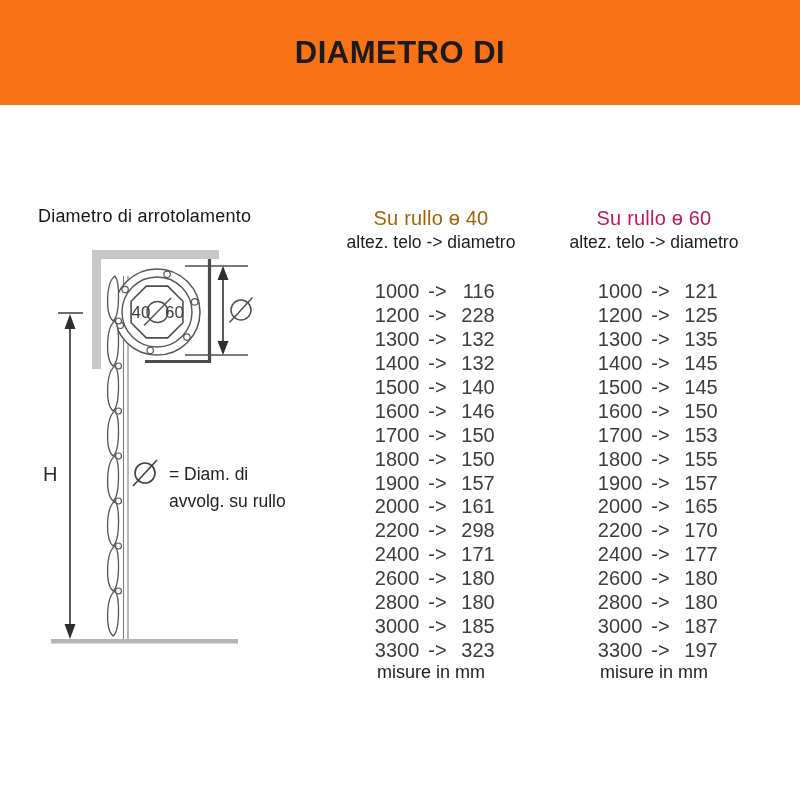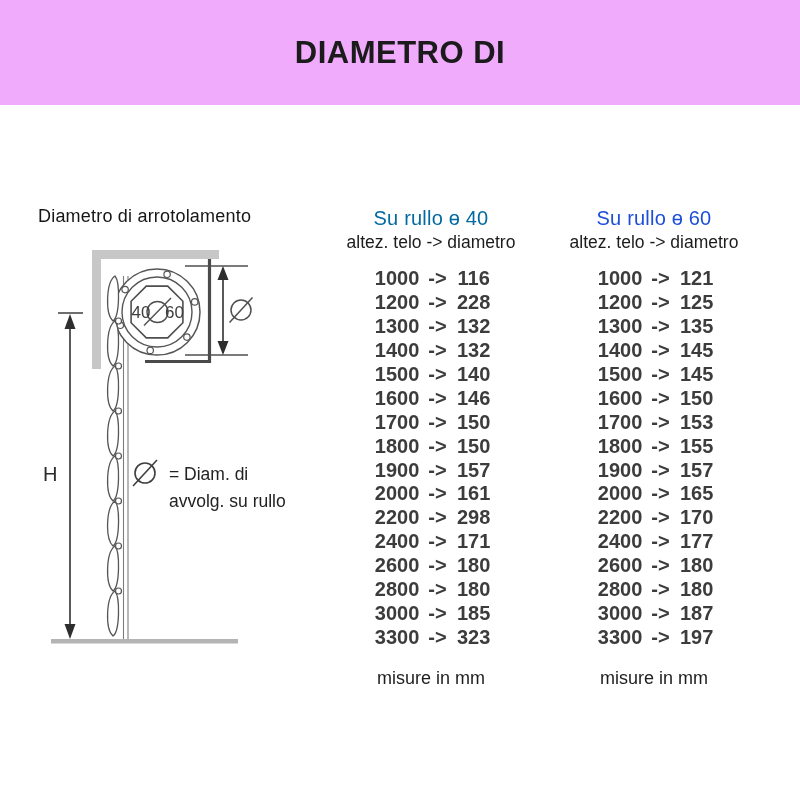--- a/index.html
+++ b/index.html
@@ -3,46 +3,46 @@
 <meta charset="utf-8">
 <style>
   html,body{margin:0;padding:0;}
   body{
     width:800px;height:800px;position:relative;overflow:hidden;
     background:#ffffff;
     font-family:"Liberation Sans","DejaVu Sans",sans-serif;
   }
   .band{
     position:absolute;left:0;top:0;width:800px;height:105px;
-    background:#f0abfc;
+    background:#f97316;
     display:flex;flex-direction:column;align-items:center;justify-content:center;
   }
   .band .t{
     font-size:31px;font-weight:700;color:#1b1b1b;
     line-height:38px;letter-spacing:0.5px;text-align:center;
   }
   .dia-title{
     position:absolute;left:38px;top:206px;
     font-size:18px;font-weight:500;color:#161616;letter-spacing:0.2px;
   }
   .dia-svg{position:absolute;left:35px;top:240px;width:262px;height:412px;}
   .col{position:absolute;top:205px;width:212px;text-align:center;}
   .col-1{left:325px;}
   .col-2{left:548px;}
   .col-title{font-size:20px;font-weight:500;line-height:26px;letter-spacing:0.2px;}
   .col-sub{font-size:17.5px;color:#1c1c1c;line-height:22px;}
-  .rows{margin-top:14px;font-weight:bold;}
+  .rows{margin-top:27px;}
   .trow{
     display:flex;justify-content:center;align-items:center;
     height:23.9px;font-size:20px;color:#3c3c3c;
   }
   .th{width:52px;text-align:right;}
   .ta{margin:0 6px 0 9px;}
-  .td{width:42px;text-align:center;}
-  .col-footer{margin-top:19px;font-size:18px;color:#1d1d1d;}
+  .td{width:42px;text-align:right;}
+  .col-footer{font-size:18px;color:#1d1d1d;}
   svg text{font-family:"Liberation Sans","DejaVu Sans",sans-serif;}
 </style>
 </head>
 <body>
 
 <header class="band">
   <div class="t">DIAMETRO DI</div>
 </header>
 
 <div class="dia-title">Diametro di arrotolamento</div>
@@ -118,21 +118,21 @@
 
   <g>
     <circle cx="110" cy="233" r="10" fill="none" stroke="#3f3f3f" stroke-width="1.6"></circle>
     <line x1="98" y1="246" x2="122" y2="220" stroke="#3f3f3f" stroke-width="1.6"></line>
   </g>
   <text x="134" y="240" font-size="17.5" fill="#222222">= Diam. di</text>
   <text x="134" y="267" font-size="17.5" fill="#222222">avvolg. su rullo</text>
 </svg>
 
 <section class="col col-1">
-  <div class="col-title" style="color: #0369a1;">Su rullo ɵ 40</div>
+  <div class="col-title" style="color: #a16207;">Su rullo ɵ 40</div>
   <div class="col-sub">altez. telo -&gt; diametro</div>
   <div class="rows">
       <div class="trow">
         <span class="th">1000</span>
         <span class="ta">-&gt;</span>
         <span class="td">116</span>
       </div>
       <div class="trow">
         <span class="th">1200</span>
         <span class="ta">-&gt;</span>
@@ -206,21 +206,21 @@
       <div class="trow">
         <span class="th">3300</span>
         <span class="ta">-&gt;</span>
         <span class="td">323</span>
       </div>
     </div>
   <div class="col-footer">misure in mm</div>
 </section>
 
 <section class="col col-2">
-  <div class="col-title" style="color: #1d4ed8;">Su rullo ɵ 60</div>
+  <div class="col-title" style="color: #be185d;">Su rullo ɵ 60</div>
   <div class="col-sub">altez. telo -&gt; diametro</div>
   <div class="rows">
       <div class="trow">
         <span class="th">1000</span>
         <span class="ta">-&gt;</span>
         <span class="td">121</span>
       </div>
       <div class="trow">
         <span class="th">1200</span>
         <span class="ta">-&gt;</span>

